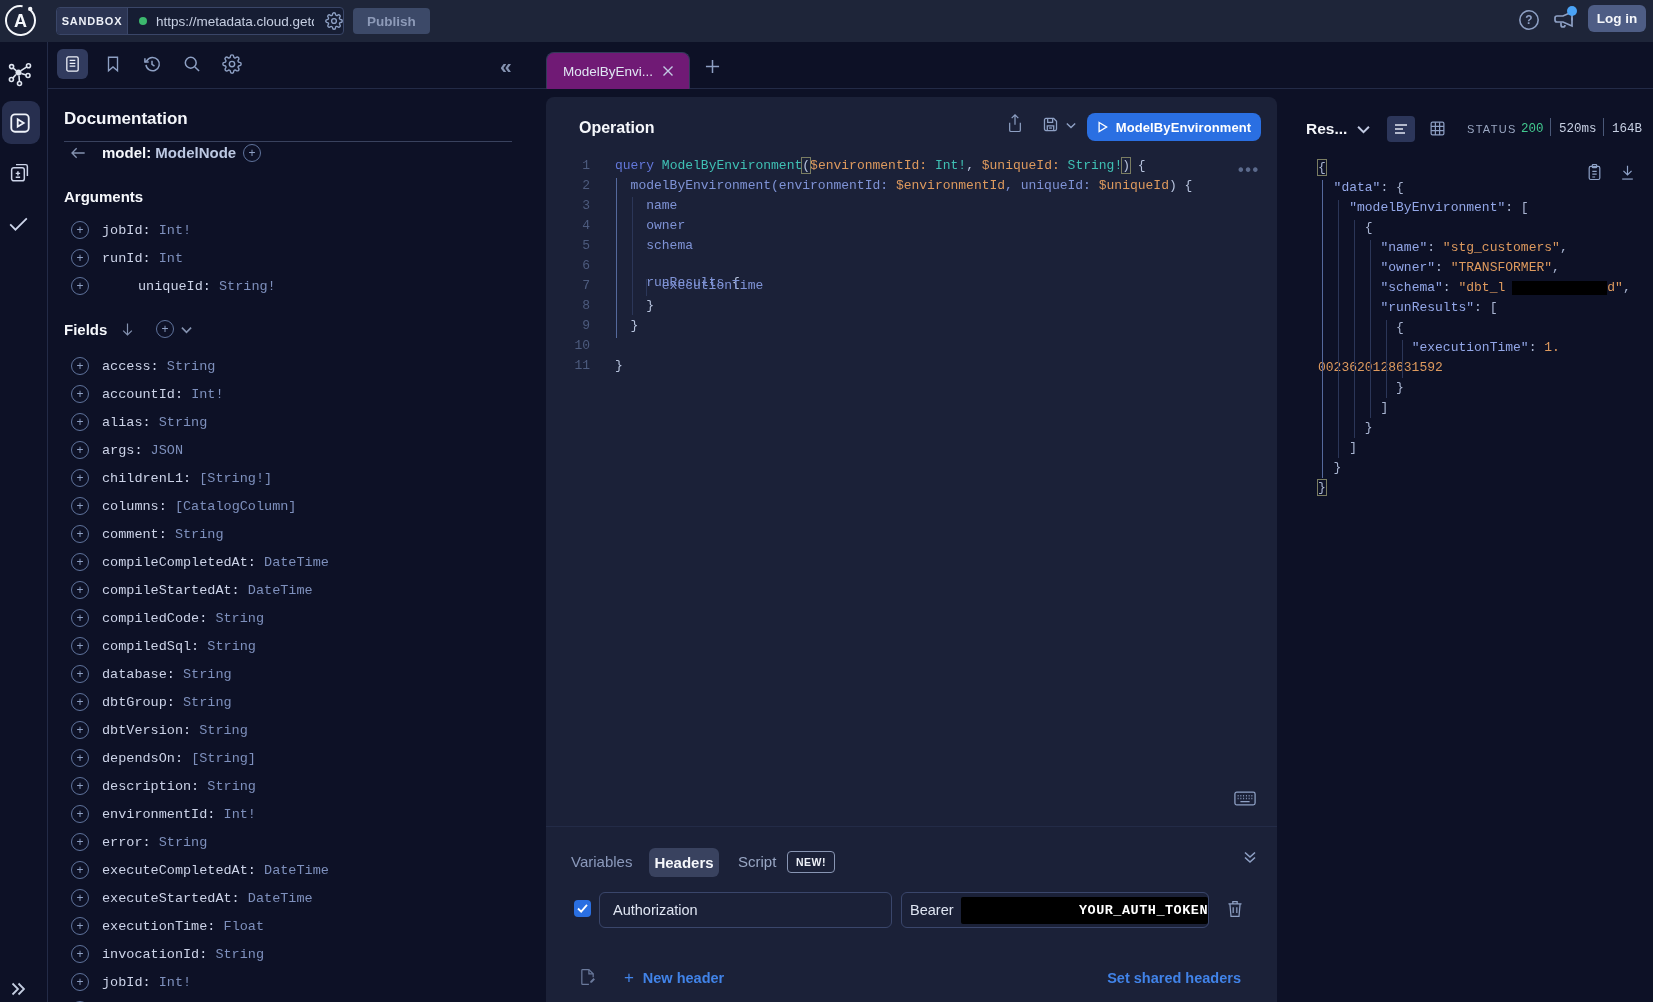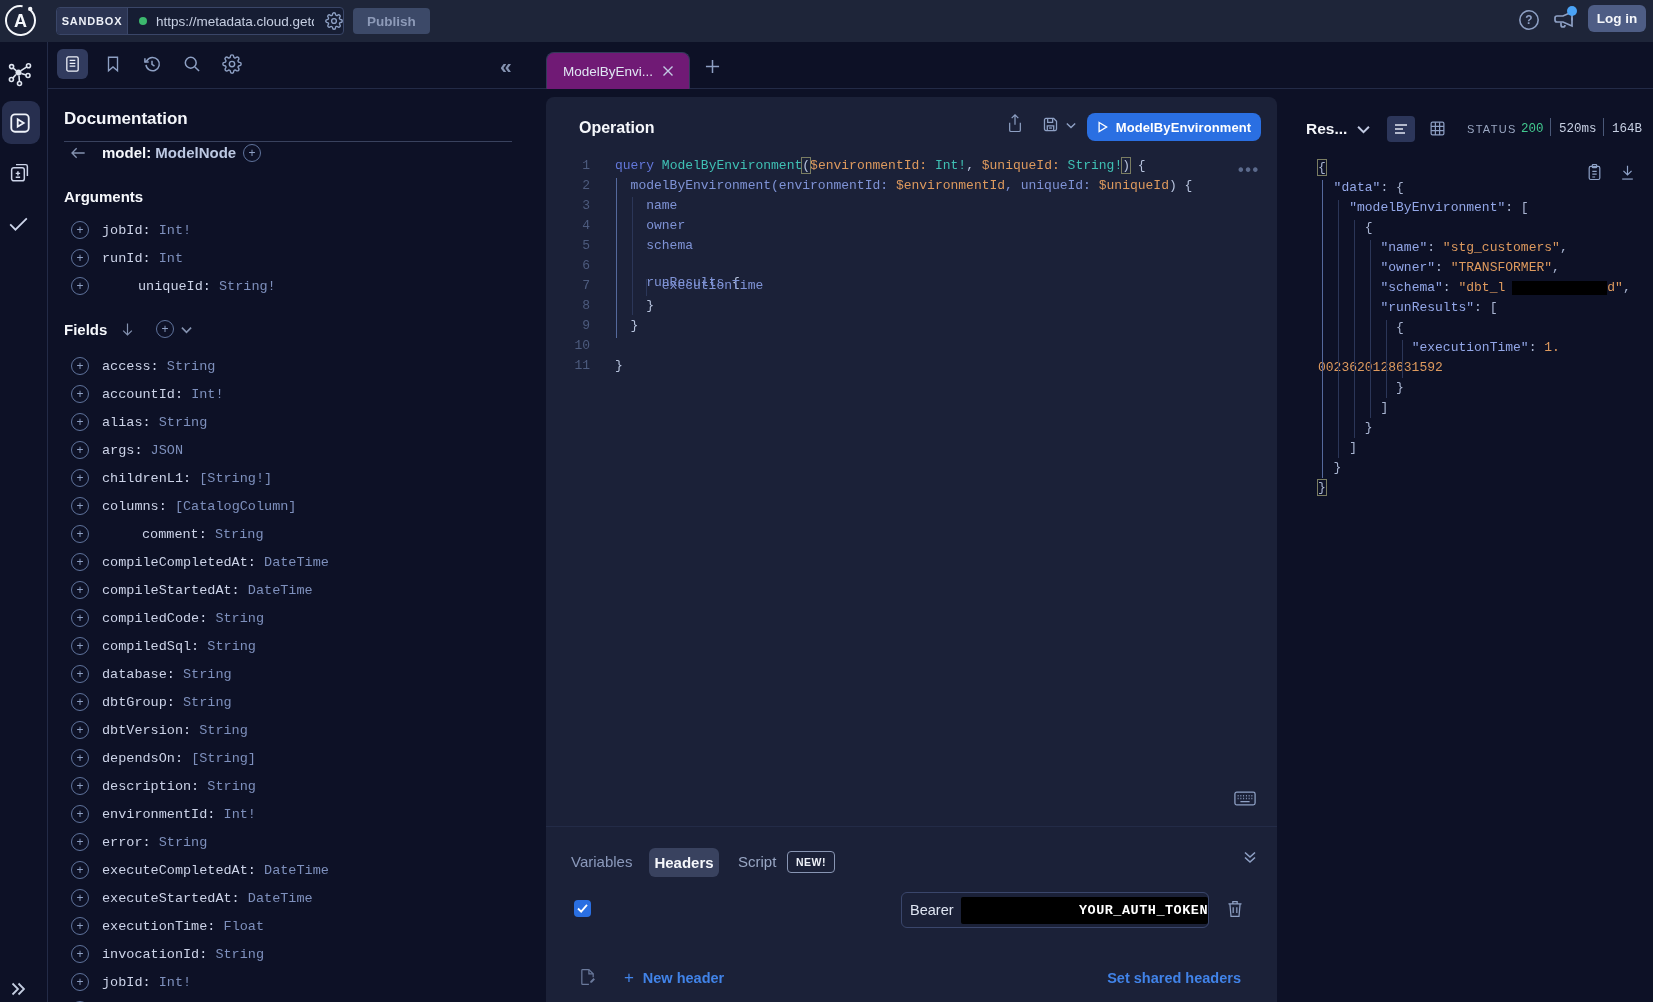--- a/index.html
+++ b/index.html
@@ -184,21 +184,21 @@
           <span class="fname">args: <span class="ftype">JSON</span></span>
         </div>
         <div class="frow" style="top:375px;">
           <div class="plus"></div>
           <span class="fname">childrenL1: <span class="ftype">[String!]</span></span>
         </div>
         <div class="frow" style="top:403px;">
           <div class="plus"></div>
           <span class="fname">columns: <span class="ftype">[CatalogColumn]</span></span>
         </div>
-        <div class="frow" style="top:431px;gap:40px;">
+        <div class="frow" style="top:431px;">
           <div class="plus"></div>
           <span class="fname">comment: <span class="ftype">String</span></span>
         </div>
         <div class="frow" style="top:459px;">
           <div class="plus"></div>
           <span class="fname">compileCompletedAt: <span class="ftype">DateTime</span></span>
         </div>
         <div class="frow" style="top:487px;">
           <div class="plus"></div>
           <span class="fname">compileStartedAt: <span class="ftype">DateTime</span></span>
@@ -334,20 +334,23 @@
     <div class="btab" style="left:192px;color:#99a7c4;">Script</div>
     <div class="abs" style="left:241px;top:24px;height:20px;padding:0 8px;border:1px solid #8895b3;border-radius:4px;color:#eef1f8;font-size:10.5px;font-weight:bold;letter-spacing:0.5px;display:flex;align-items:center;">NEW!</div>
     <svg class="abs" style="left:697px;top:23px" width="14" height="14" viewBox="0 0 14 14" fill="none" stroke="#8ea0c4" stroke-width="1.6">
           <path d="M2 2.5l5 4.5 5-4.5M2 7.5l5 4.5 5-4.5"></path>
         </svg>
 
     <div class="abs" style="left:28px;top:73px;width:17px;height:17px;background:#2a6fe2;border-radius:4px;"></div>
     <svg class="abs" style="left:31px;top:77px" width="11" height="9" viewBox="0 0 12 10" fill="none" stroke="#fff" stroke-width="2">
           <path d="M1 5l3.5 3.5L11 1"></path>
         </svg>
+    <div class="inp" style="left:53px;width:293px;">
+          <span style="color:#dfe5f2;font-size:14.5px;margin-left:13px;">Authorization</span>
+        </div>
     <div class="inp" style="left:355px;width:308px;">
           <span style="color:#dfe5f2;font-size:14.5px;margin-left:8px;">Bearer</span>
       <div style="margin-left:7px;background:#000;height:27px;width:248px;border-radius:2px;display:flex;align-items:center;justify-content:flex-end;">
             <span class="mono" style="color:#fff;font-weight:bold;font-size:13.5px;margin-left:11px;letter-spacing:0.5px;">YOUR_AUTH_TOKEN</span>
           </div>
     </div>
     <svg class="abs" style="left:681px;top:73px" width="16" height="18" viewBox="0 0 22 24" fill="none" stroke="#8ea0c4" stroke-width="1.7">
           <path d="M2 5h18M8 5V2h6v3M4 5l1.5 17h11L18 5M8.5 9.5v8M13.5 9.5v8"></path>
         </svg>
 

